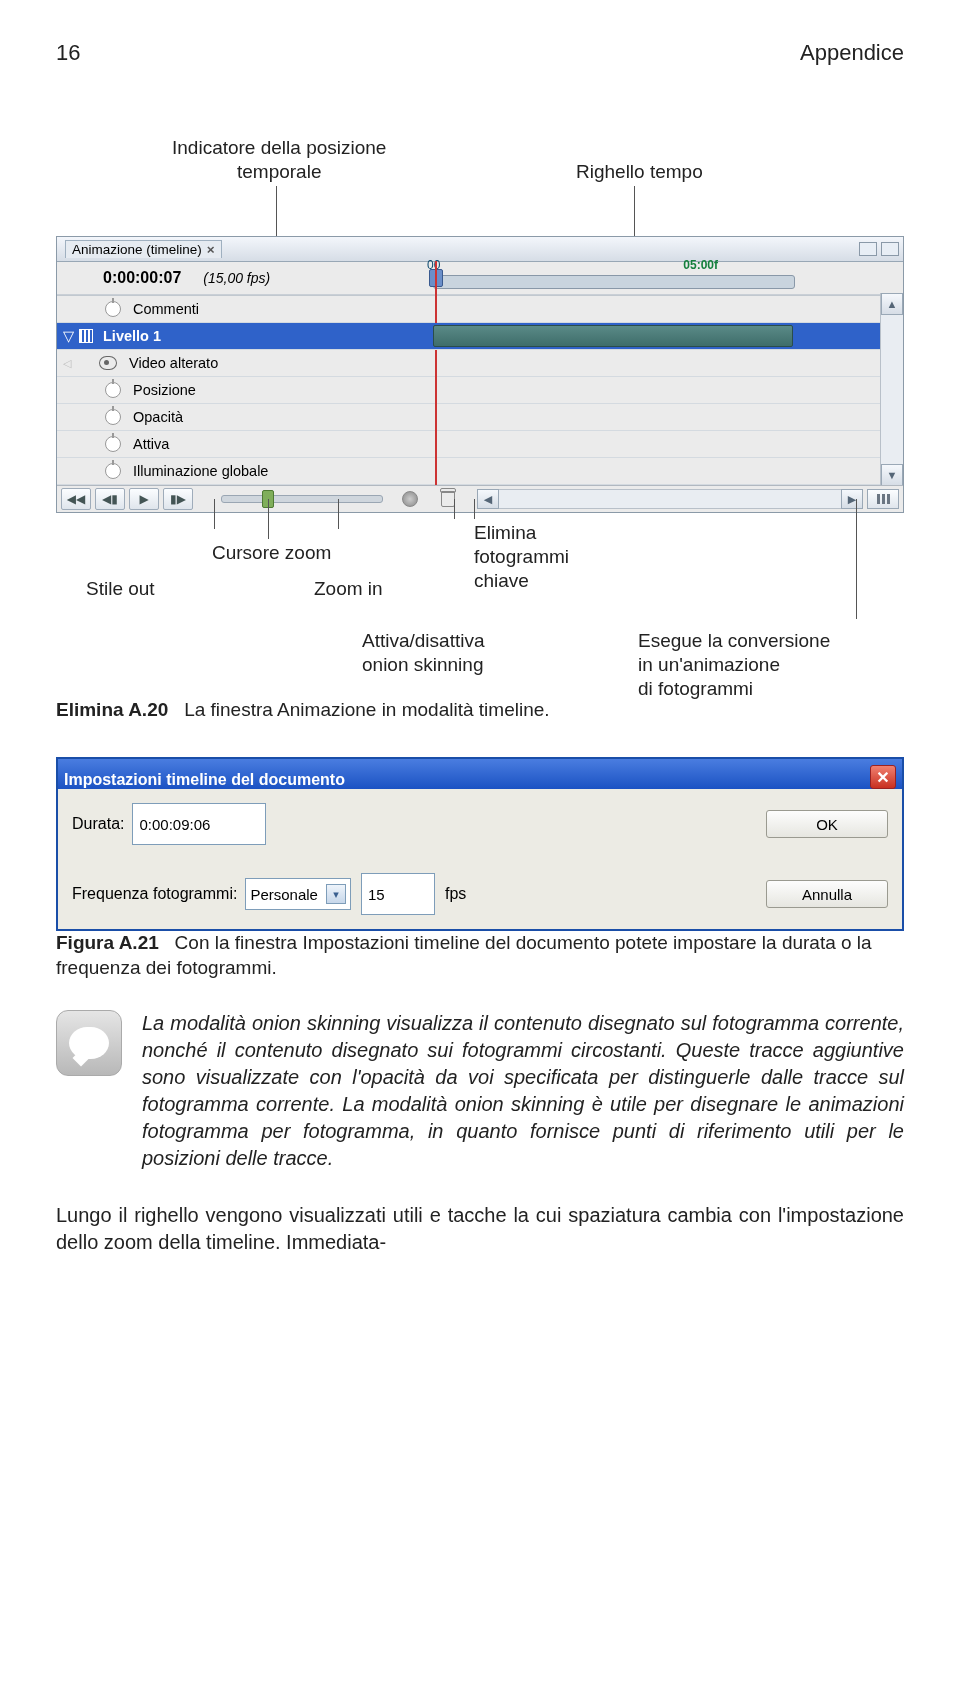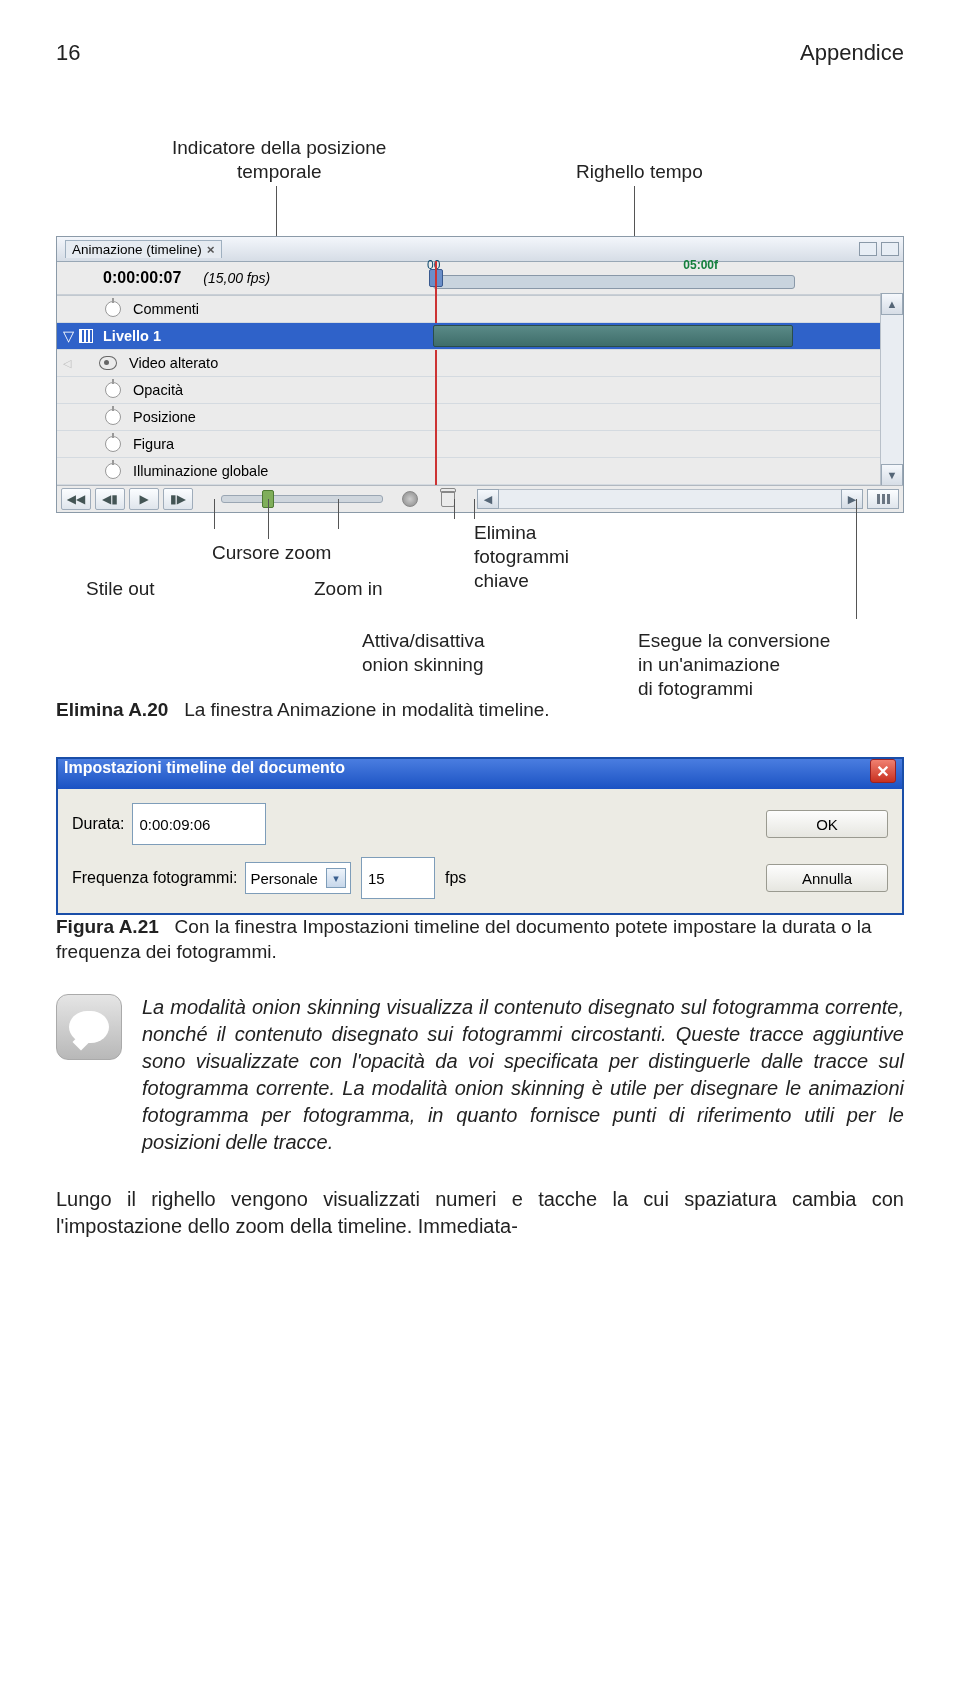--- a/index.html
+++ b/index.html
@@ -65,24 +65,24 @@
 .l-el{left:418px;top:0px}
 .l-ad{left:306px;top:108px}
 .l-es{left:582px;top:108px}
 .callouts2 .ln{position:absolute;background:#555;width:1px}
 
 .figcap{font-size:19px;margin-top:8px}
 .figcap .fn{font-weight:bold}
 
 
 .dlg{margin-top:36px;border:2px solid #1a4ea8;width:844px;font-size:16px;color:#000}
-.dlg .tbar{height:30px;background:linear-gradient(#4a7de0,#1b52c3);color:#fff;font-weight:bold;display:flex;align-items:flex-start;padding:0 6px}
+.dlg .tbar{height:30px;background:linear-gradient(#4a7de0,#1b52c3);color:#fff;font-weight:bold;display:flex;align-items:flex-end;padding:0 6px}
 .dlg .tbar .xbtn{margin-left:auto;width:24px;height:22px;background:linear-gradient(#f08070,#c83020);border:1px solid #922;border-radius:3px;display:flex;align-items:center;justify-content:center;color:#fff;font-weight:bold}
 .dlg .body{background:#ecebe4;padding:14px 14px}
-.dlg .row{display:flex;align-items:center;margin-bottom:12px}
+.dlg .row{display:flex;align-items:center;margin-bottom:28px}
 .dlg .lbl{margin-right:8px}
 .dlg input.tx{border:1px solid #7e9db9;height:24px;padding:8px 6px;font-family:inherit;font-size:15px;background:#fff}
 .dlg .sel{border:1px solid #7e9db9;height:26px;background:#fff;padding:2px 4px;display:flex;align-items:center;gap:8px;font-size:15px}
 .dlg .sel .dd{width:18px;height:18px;background:linear-gradient(#eef4fb,#c7d7ea);border:1px solid #7e9db9;display:flex;align-items:center;justify-content:center;color:#3a5f8f;font-size:11px}
 .dlg .btn{width:120px;height:26px;background:linear-gradient(#fdfdfd,#e6e6e0);border:1px solid #9a9a90;border-radius:3px;display:flex;align-items:center;justify-content:center;font-size:15px}
 
 .figcap2{font-size:19px;line-height:1.3}
 
 
 .note{display:flex;margin-top:30px;gap:20px}
@@ -149,33 +149,33 @@
           <span class="trisml">◁</span>
           <span class="sp"></span>
           <span class="eye"></span>
           <span class="nm">Video alterato</span>
           <span class="trisml" style="margin-left:auto;margin-right:6px">▷</span>
         </div>
       <div class="layer">
           <span class="sp"></span>
           <span class="sp"></span>
           <span class="stop"></span>
+          <span class="nm">Posizione</span>
+        </div>
+      <div class="layer">
+          <span class="sp"></span>
+          <span class="sp"></span>
+          <span class="stop"></span>
           <span class="nm">Opacità</span>
         </div>
       <div class="layer">
           <span class="sp"></span>
           <span class="sp"></span>
           <span class="stop"></span>
-          <span class="nm">Posizione</span>
-        </div>
-      <div class="layer">
-          <span class="sp"></span>
-          <span class="sp"></span>
-          <span class="stop"></span>
-          <span class="nm">Figura</span>
+          <span class="nm">Attiva</span>
         </div>
       <div class="layer">
           <span class="sp"></span>
           <span class="sp"></span>
           <span class="stop"></span>
           <span class="nm">Illuminazione globale</span>
         </div>
     </div>
     <div class="sbar">
       <div class="arr">▲</div>
@@ -263,14 +263,14 @@
     <span class="fn" style="font-weight:bold">Figura A.21</span>&nbsp;&nbsp;&nbsp;<span>Con la finestra Impostazioni timeline del documento potete impostare la durata o la frequenza dei fotogrammi.</span>
   </div>
 
   <div class="note">
     <div class="ico">
         <div class="bubble"></div>
       </div>
     <div class="txt">La modalità onion skinning visualizza il contenuto disegnato sul fotogramma corrente, nonché il contenuto disegnato sui fotogrammi circostanti. Queste tracce aggiuntive sono visualizzate con l'opacità da voi specificata per distinguerle dalle tracce sul fotogramma corrente. La modalità onion skinning è utile per disegnare le animazioni fotogramma per fotogramma, in quanto fornisce punti di riferimento utili per le posizioni delle tracce.</div>
   </div>
 
-  <div class="para">Lungo il righello vengono visualizzati numeri e tacche la cui spaziatura cambia con l'impostazione dello zoom della timeline. Immediata-</div>
+  <div class="para">Lungo il righello vengono visualizzati utili e tacche la cui spaziatura cambia con l'impostazione dello zoom della timeline. Immediata-</div>
 </div>
 
 </body></html>

